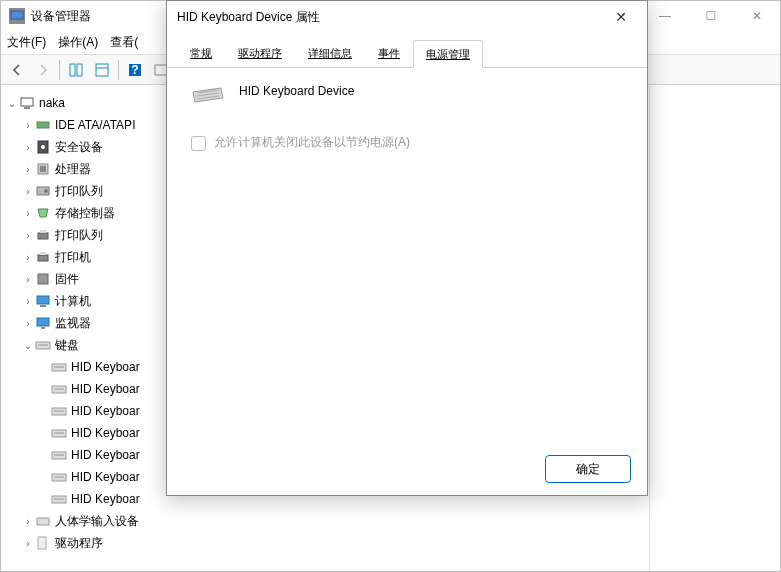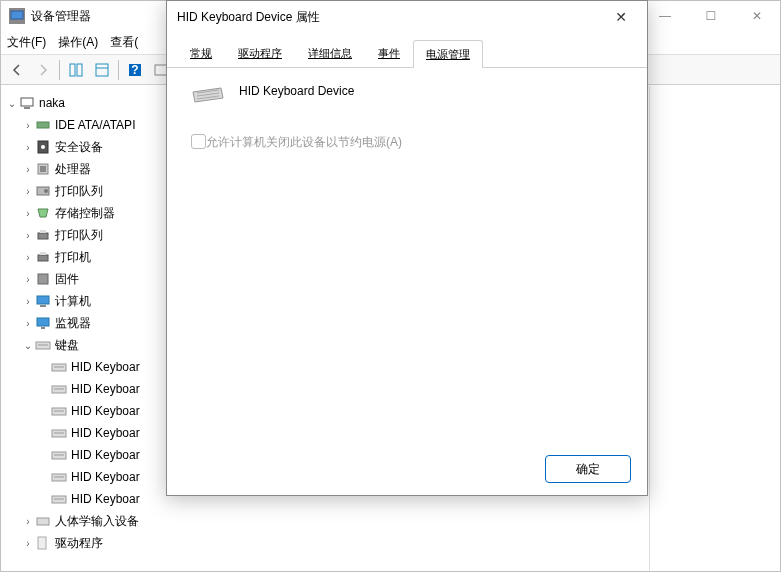--- a/index.html
+++ b/index.html
@@ -30,21 +30,21 @@
 .dlg-titlebar { height: 32px; display: flex; align-items: center; padding: 0 10px; }
 .dlg-title { flex: 1; font-size: 12px; }
 .dlg-close { width: 32px; height: 32px; display: flex; align-items: center; justify-content: center; font-size: 14px; color: #333; }
 .dlg-tabs { display: flex; padding: 6px 10px 0 10px; border-bottom: 1px solid #d0d0d0; gap: 0; }
 .tab { padding: 6px 12px 6px 12px; border: 1px solid transparent; border-bottom: none; cursor: default; font-size: 11px; color: #000000; text-decoration: underline; }
 .tab.active { border-color: #d0d0d0; background: #fff; position: relative; top: 1px; border-radius: 3px 3px 0 0; text-align: center; }
 .dlg-body { flex: 1; padding: 16px 18px; }
 .device-header { display: flex; gap: 14px; margin-bottom: 28px; margin-left: 6px; }
 .kbd-icon { width: 34px; height: 22px; display: inline-flex; }
 .device-name { font-size: 12px; }
-.chk-row { display: flex; align-items: flex-start; margin: 10px 0; margin-left: 6px; font-size: 12px; }
+.chk-row { display: flex; align-items: flex-end; gap: 8px; margin: 10px 0; margin-left: 6px; font-size: 12px; }
 .chk { width: 15px; height: 15px; border: 1px solid #888; border-radius: 3px; display: inline-flex; align-items: center; justify-content: center; }
 .chk.disabled { border-color: #bbb; }
 .chk.checked { background: #0067c0; border-color: #0067c0; }
 .chk.checked::after { content: "✓"; color: #fff; font-size: 11px; line-height: 1; }
 .chk-row.disabled { color: #999; }
 .dlg-footer { padding: 12px 16px; display: flex; justify-content: flex-end; gap: 10px; border-top: none; }
 .btn { min-width: 86px; height: 28px; border: 1px solid #888; background: #fff; border-radius: 4px; display: inline-flex; align-items: center; justify-content: center; font-size: 12px; }
 .btn.primary { border-color: #0067c0; }
 
 .right-panel { position: absolute; left: 648px; top: 85px; right: 0; bottom: 0; background: #fff; border-left: 1px solid #e0e0e0; }

